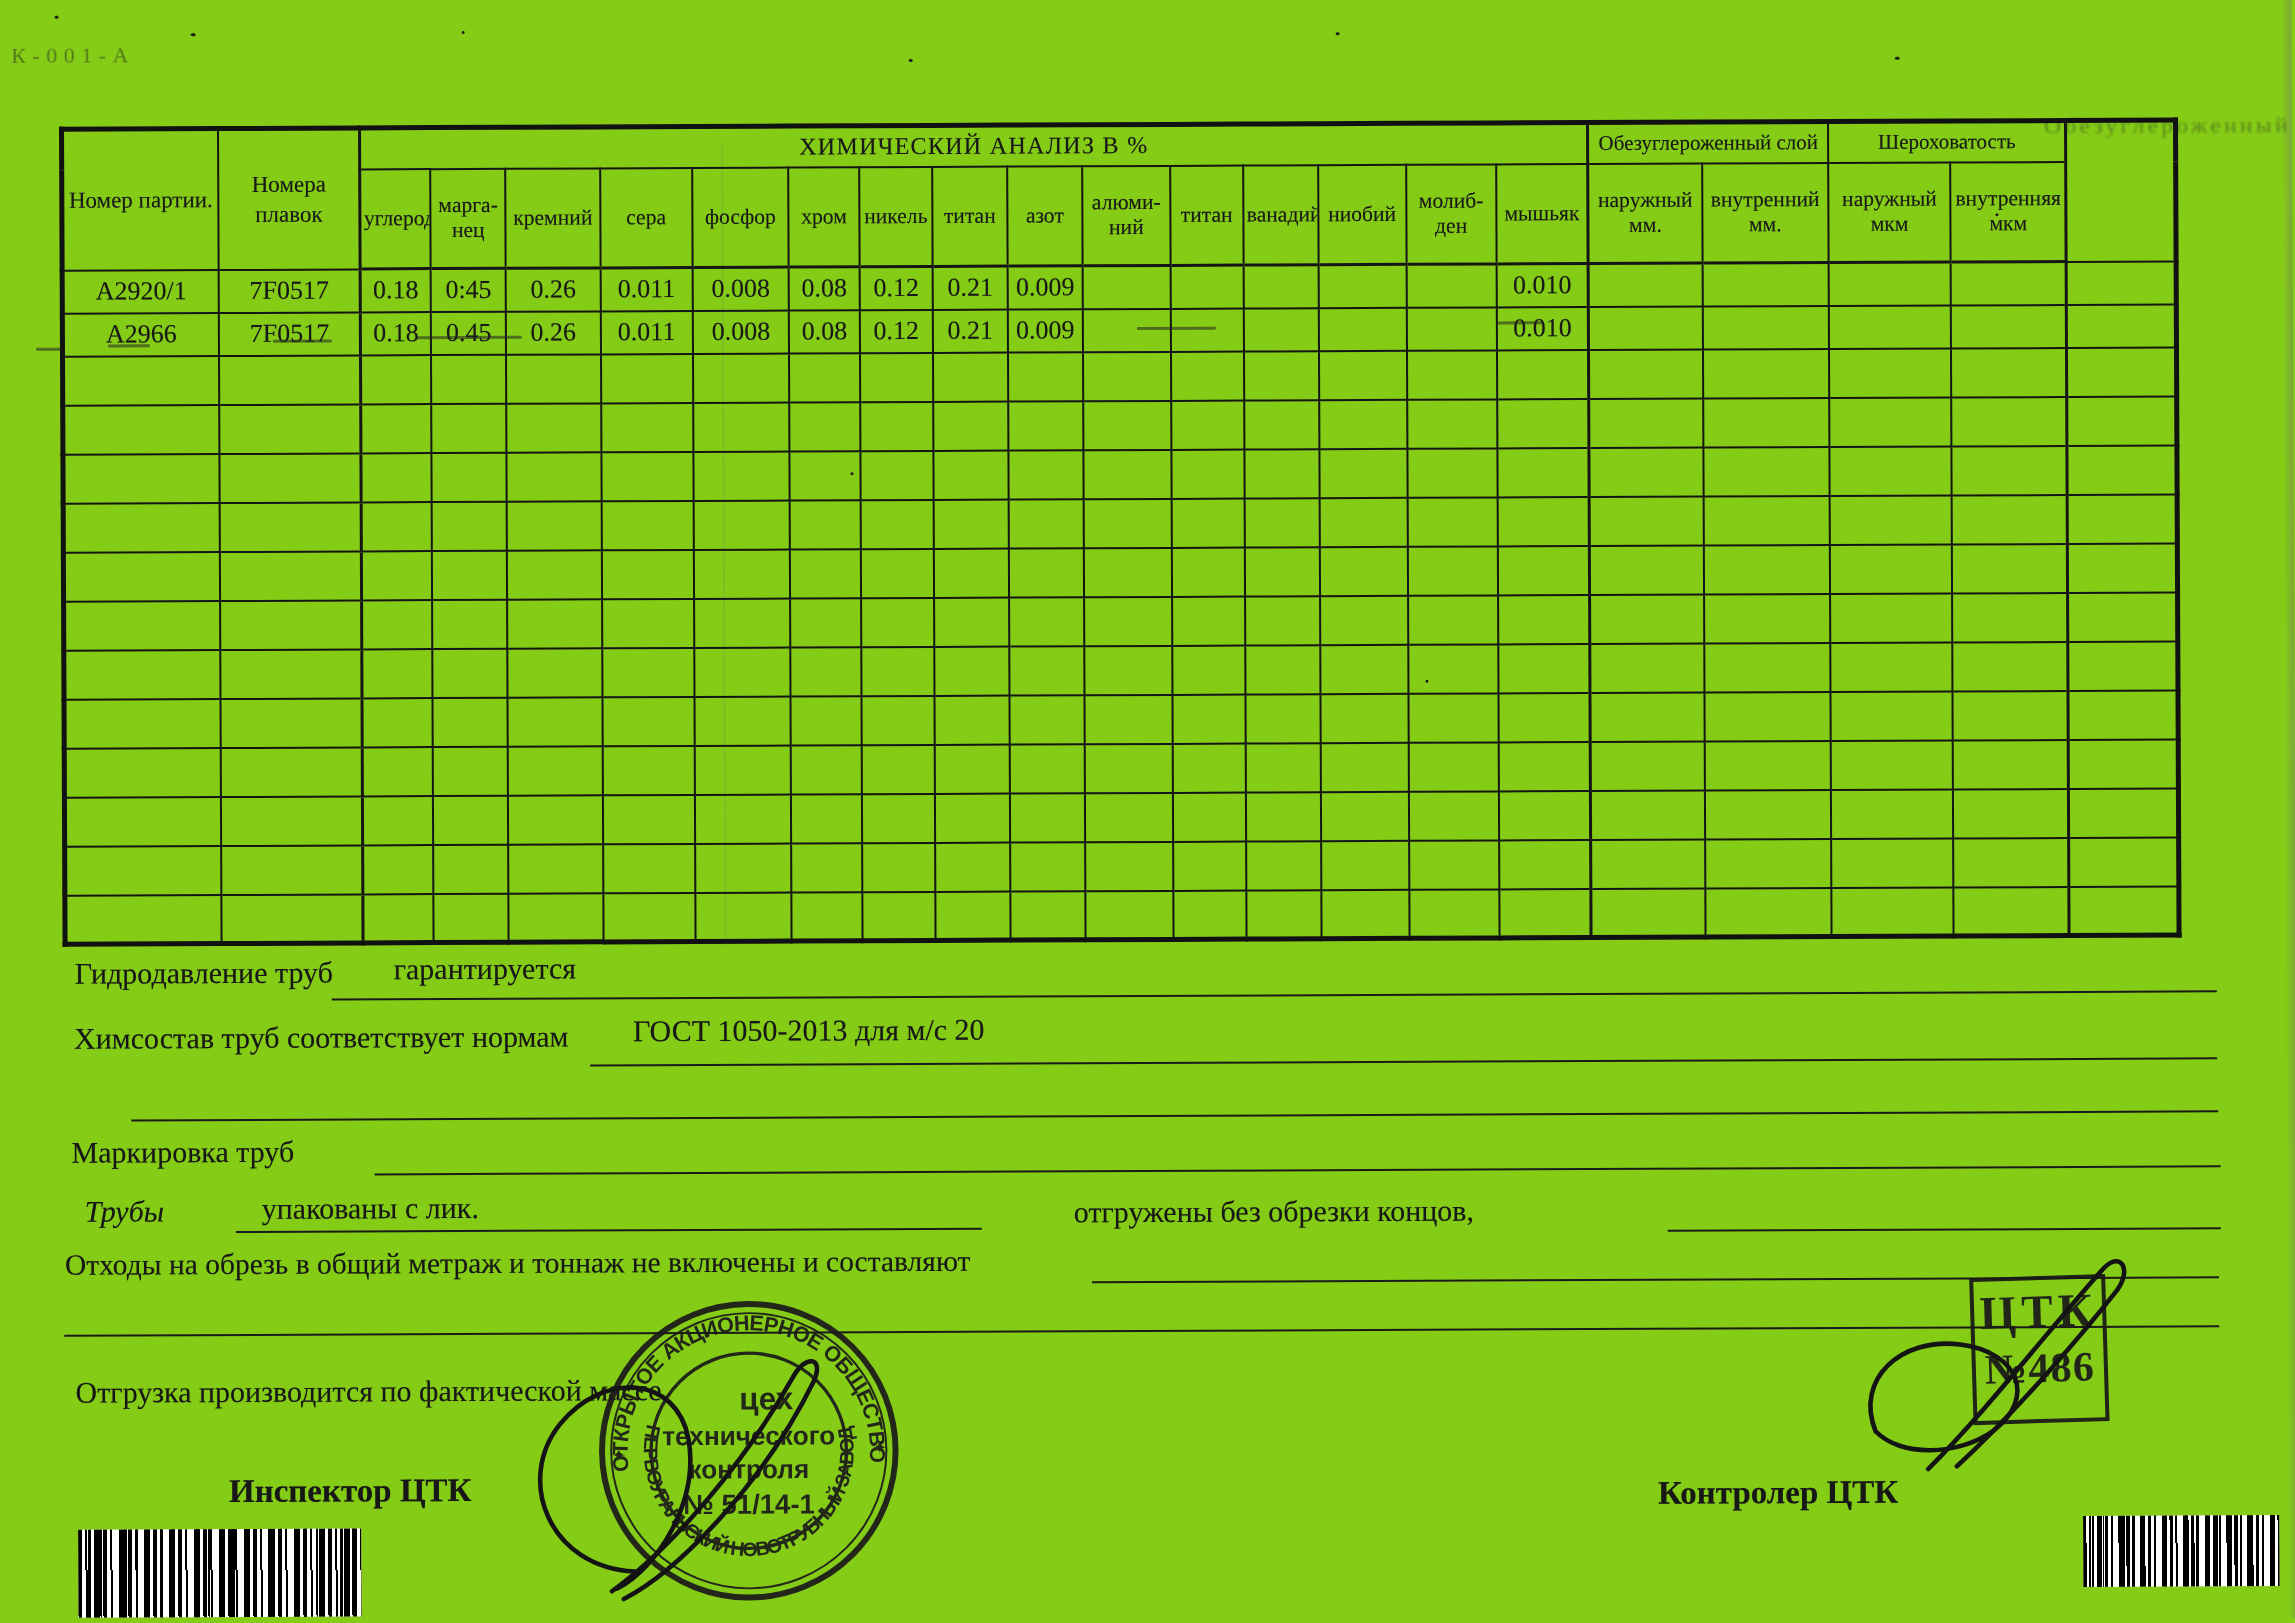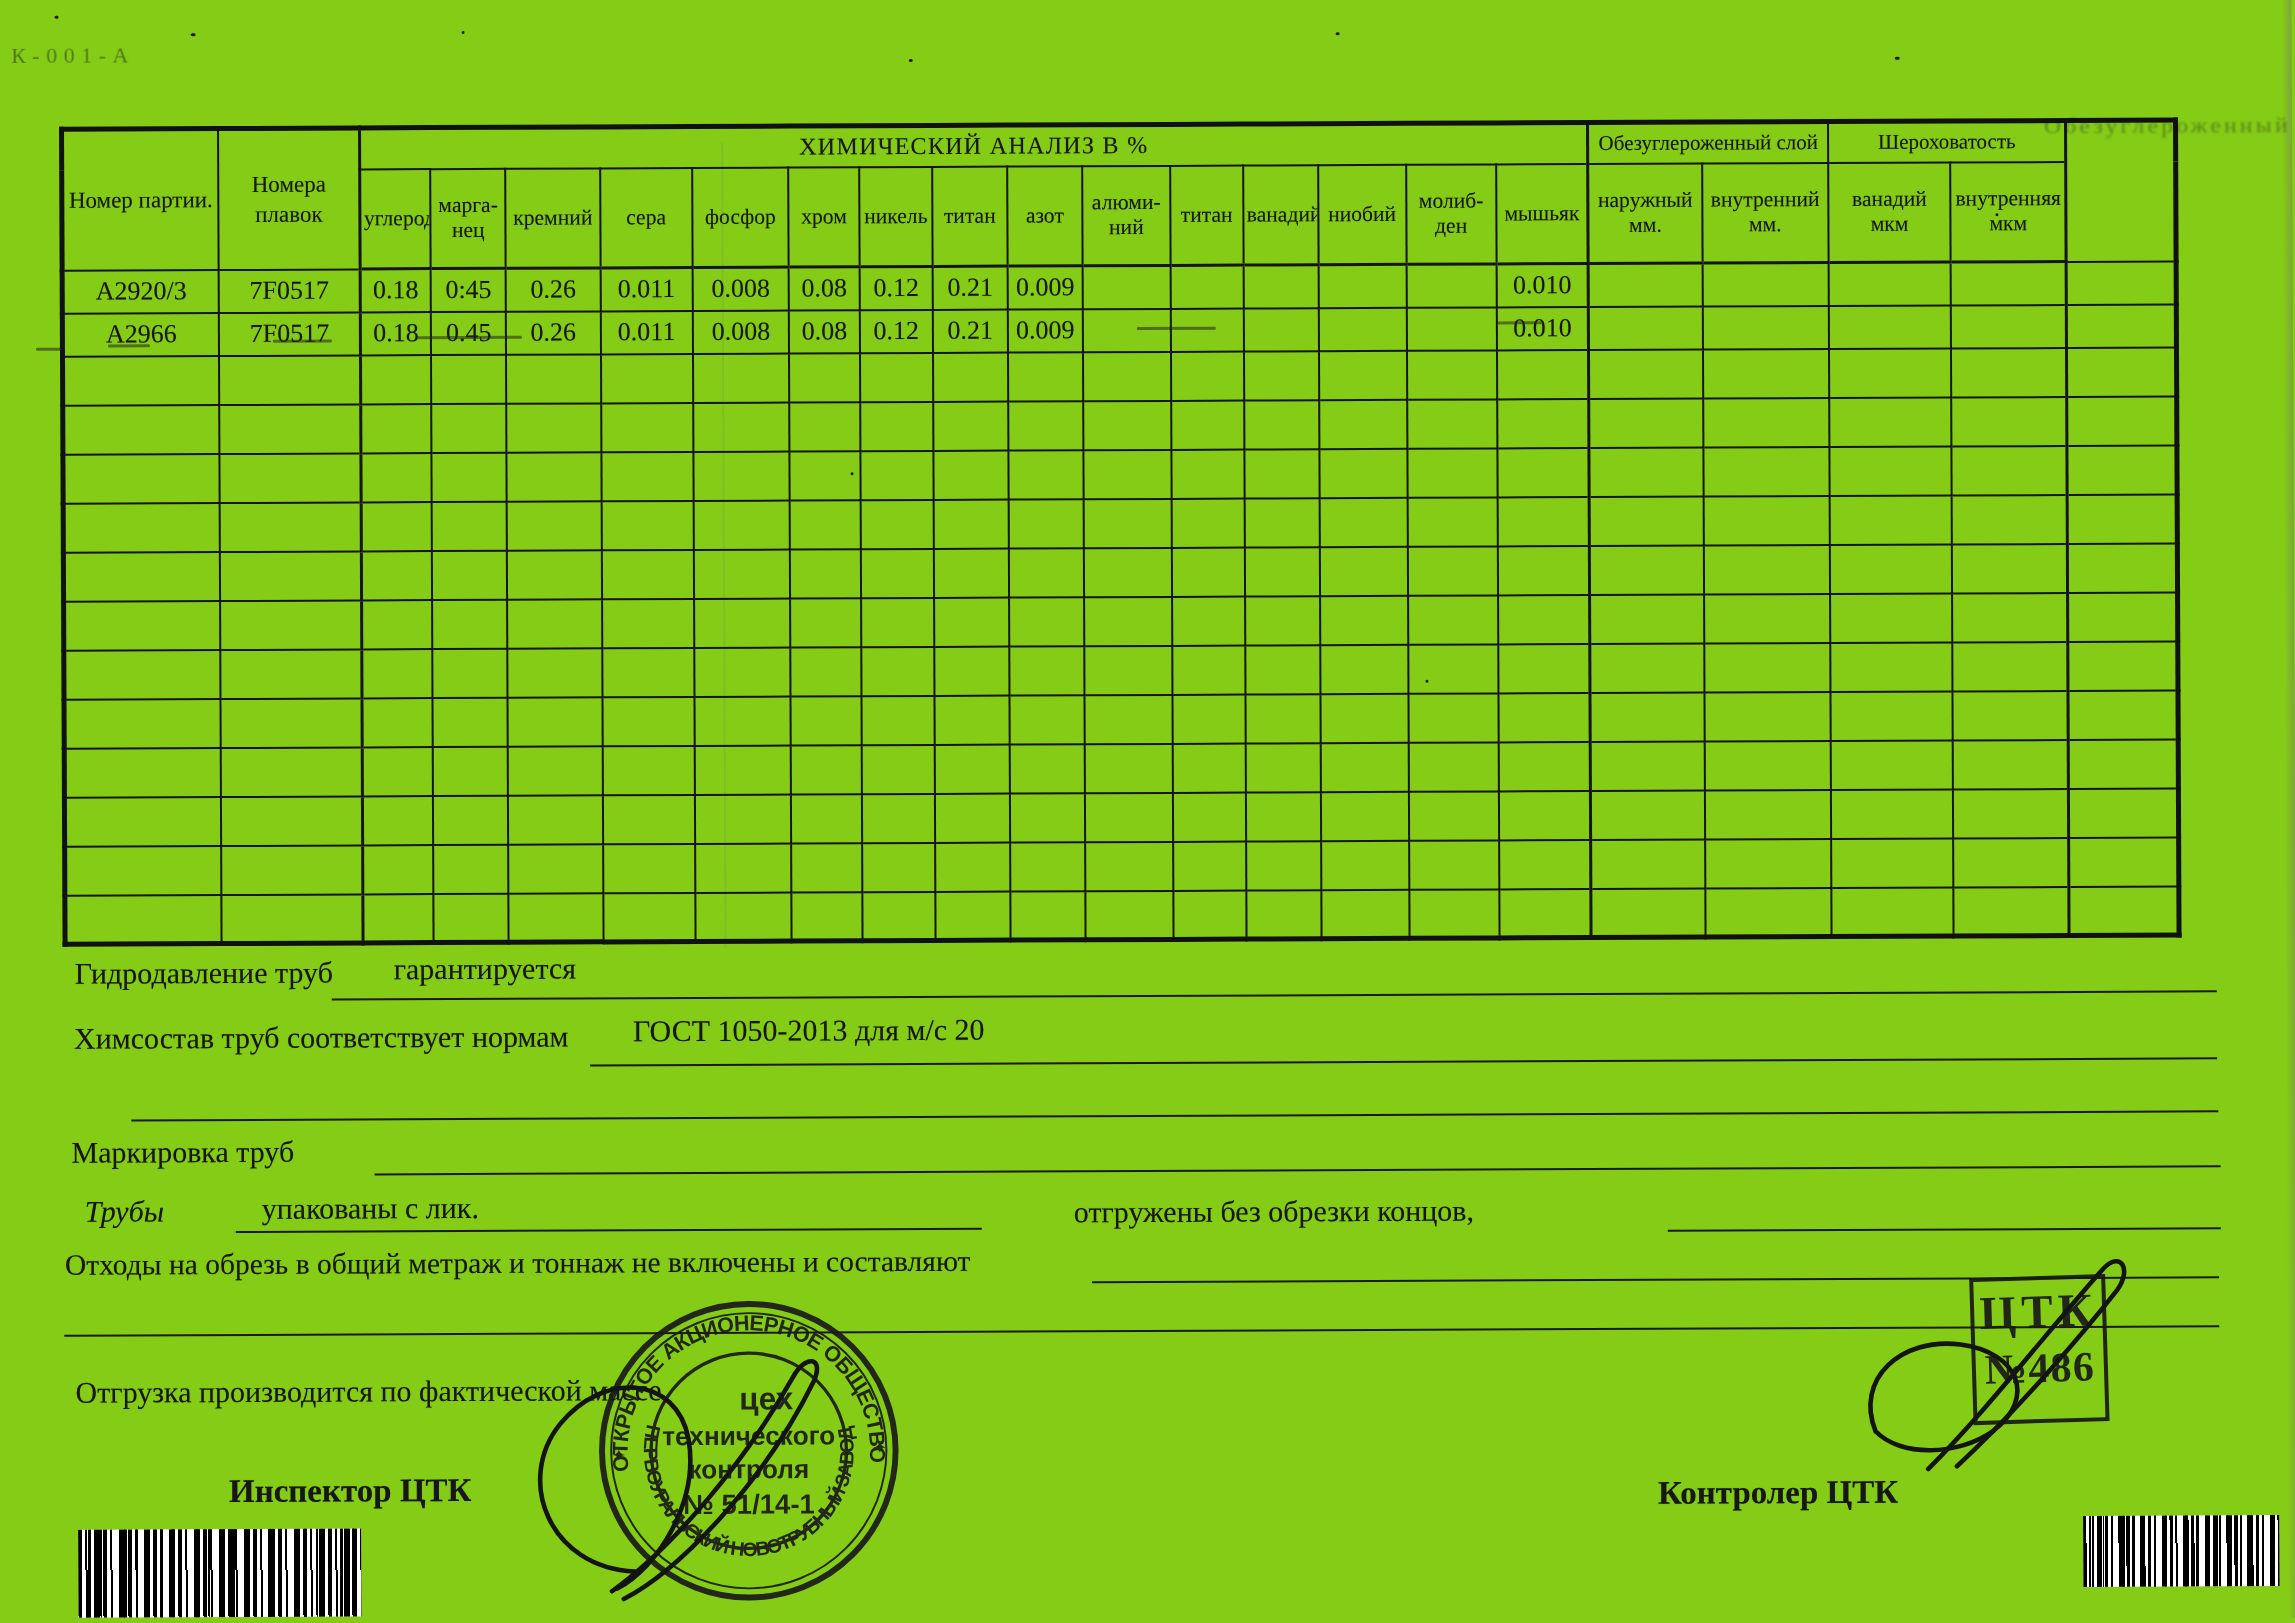--- a/index.html
+++ b/index.html
@@ -111,27 +111,27 @@
         <th>титан</th>
         <th>азот</th>
         <th>алюми-ний</th>
         <th>титан</th>
         <th>ванадий</th>
         <th>ниобий</th>
         <th>молиб-ден</th>
         <th class="hv">мышьяк</th>
         <th>наружный мм.</th>
         <th>внутренний мм.</th>
-        <th>ванадий мкм</th>
+        <th>наружный мкм</th>
         <th class="hv">внутренняя мкм</th>
       </tr>
     </thead>
     <tbody id="table-body">
       <tr class="data-row">
-        <td>А2920/3</td>
+        <td>А2920/1</td>
         <td class="hv">7F0517</td>
         <td>0.18</td>
         <td>0:45</td>
         <td>0.26</td>
         <td>0.011</td>
         <td>0.008</td>
         <td>0.08</td>
         <td>0.12</td>
         <td>0.21</td>
         <td>0.009</td>

